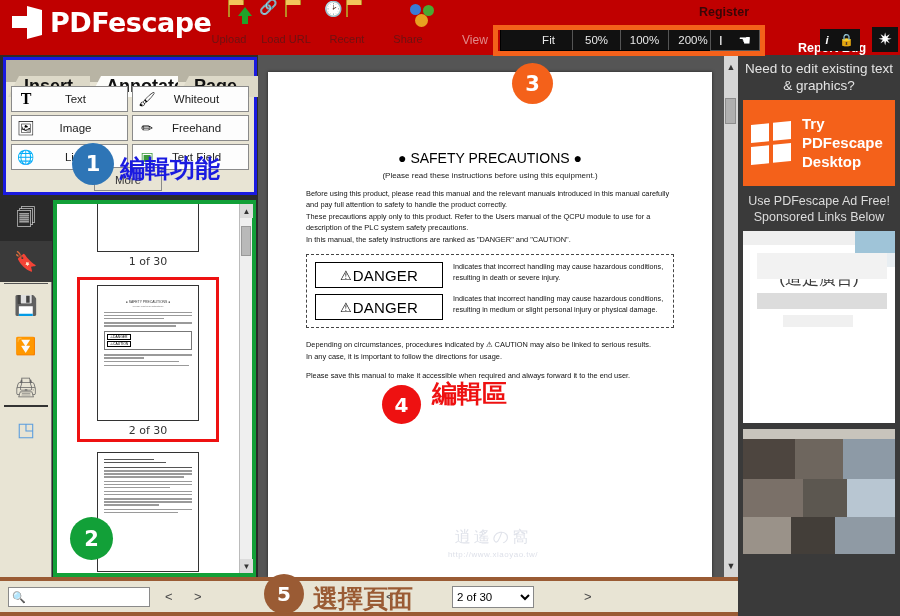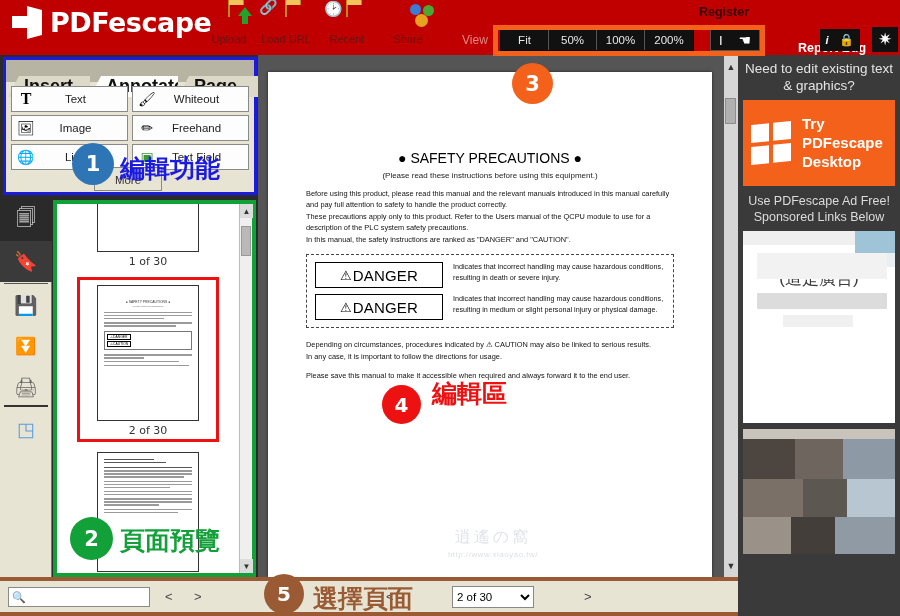--- a/index.html
+++ b/index.html
@@ -80,21 +80,21 @@
     cursor: pointer;
   }
   #register-link { left: 699px; color: #3a0606; }
   #reportbug-link { left: 798px; color: #ffffff; margin-top: 36px; }
 
   .view-label {
     position: absolute; left: 462px; top: 33px; font-size: 12px; color: #e08a8a;
   }
   .zoom-group {
     position: absolute; left: 500px; top: 29px; height: 22px;
-    display: flex; background: #111; border: 1px solid #000;
+    display: flex; background: #111; border: 1px solid #000; padding-left: 24px;
   }
   .zoom-btn {
     min-width: 48px; padding: 0 7px; height: 20px; line-height: 20px;
     color: #e8e8e8; font-size: 11.5px; text-align: center;
     border-right: 1px solid #555; cursor: pointer;
   }
   .zoom-btn:last-child { border-right: none; }
   .cursor-group {
     position: absolute; left: 710px; top: 29px; height: 22px; width: 50px;
     background: #111; border: 1px solid #555;
@@ -618,21 +618,20 @@
     <select class="page-select" id="page-select"><option value="1 of 30">1 of 30</option><option value="2 of 30" selected="">2 of 30</option><option value="3 of 30">3 of 30</option></select>
     <div class="navarrow" id="nav-next-page">&gt;</div>
   </div>
 
   <div class="anno-box" id="anno3-box"></div>
 
   <div class="anno-circle" id="anno1-circle">1</div>
   <div class="anno-text" id="anno1-text">編輯功能</div>
 
   <div class="anno-circle" id="anno2-circle">2</div>
-  <div class="anno-text" id="anno2-text">頁面預覽</div>
 
   <div class="anno-circle" id="anno3-circle">3</div>
 
   <div class="anno-circle" id="anno4-circle">4</div>
   <div class="anno-text" id="anno4-text">編輯區</div>
 
   <div class="anno-circle" id="anno5-circle">5</div>
   <div class="anno-text" id="anno5-text">選擇頁面</div>
 
 </div>

